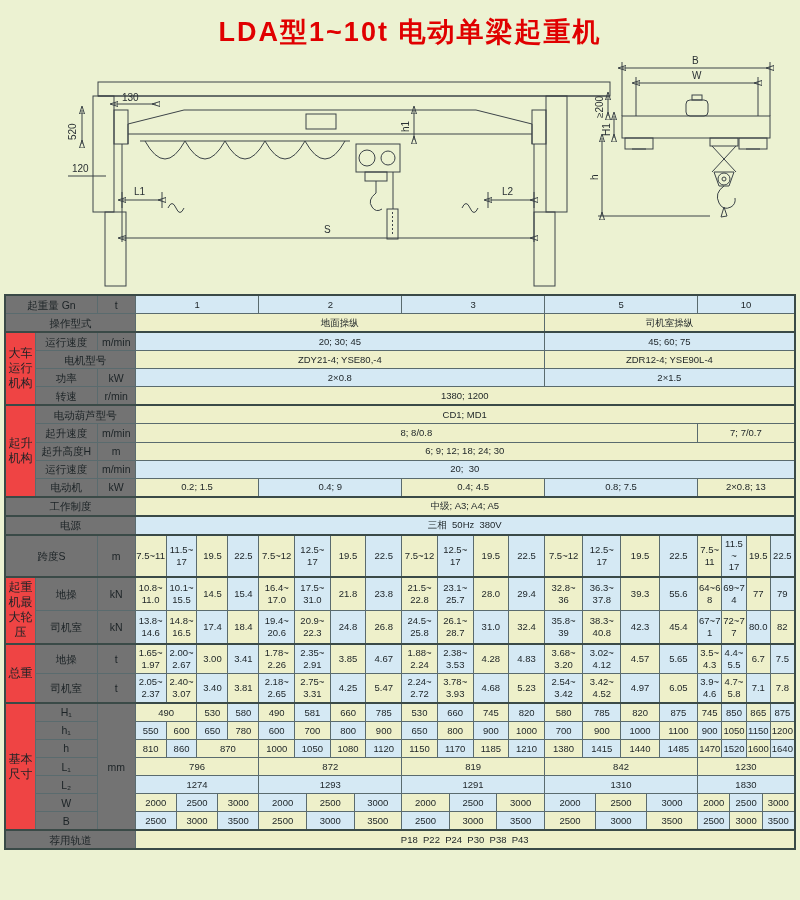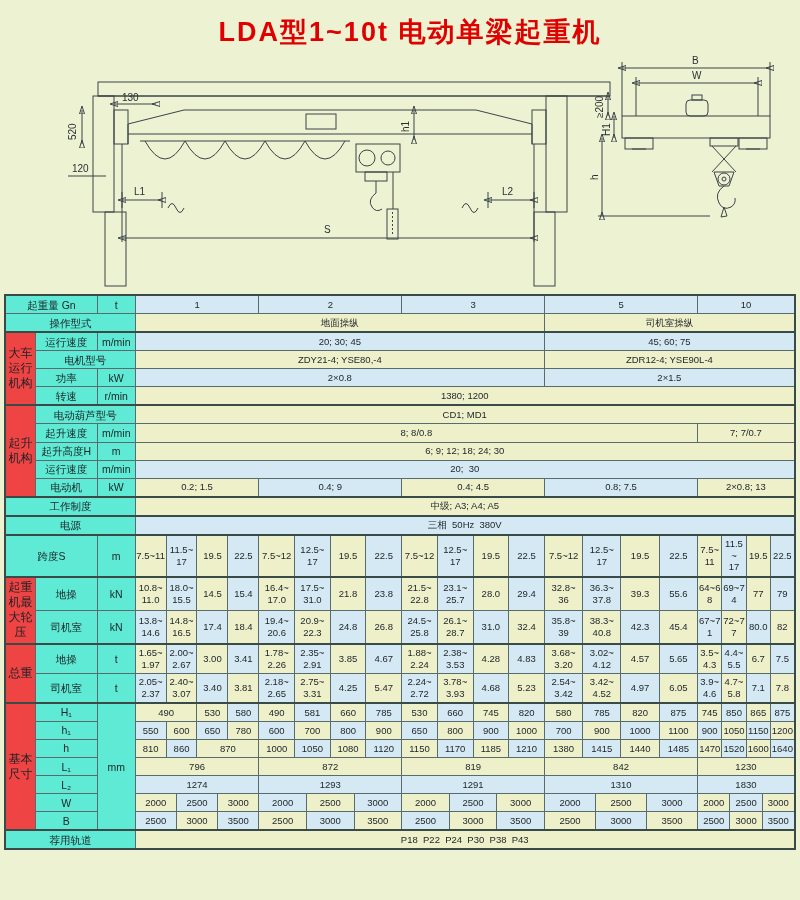--- a/index.html
+++ b/index.html
@@ -10,21 +10,21 @@
   .drawing{display:block;margin:2px auto 0;}
   .drawing line,.drawing path,.drawing rect,.drawing circle,.drawing polygon{
       stroke:#3c4448;fill:none;stroke-width:1;}
   .drawing text{fill:#2a3134;font-size:10px;stroke:none;font-family:"Liberation Sans",sans-serif;}
   .hatchband{fill:url(#hatch);stroke:#3c4448;}
   table.spec{border-collapse:collapse;table-layout:fixed;width:788px;margin:4px auto 0;
              border:2px solid #3a4a47;}
   table.spec td{border:1px solid #5a6b6e;text-align:center;vertical-align:middle;
                 padding:2.5px 0;color:#1c2326;overflow:hidden;}
   td.cat{background:#ef4444;font-size:12px;word-break:break-all;padding:0 2px;line-height:1.25;}
-  td.lbl{background:#5eead4;font-size:10.5px;line-height:1.15;word-break:break-all;}
+  td.lbl{background:#737373;font-size:10.5px;line-height:1.15;word-break:break-all;}
   td.val{font-size:9.5px;line-height:1.22;white-space:pre-wrap;word-break:break-all;}
   td.y{background:#eef0ca;}
   td.b{background:#d5e9f4;}
   td.gs{border-left:2px solid #3a4a47;}
   tr.sec td{border-top:2px solid #3a4a47;}
 </style>
 </head>
 <body>
 
 <div class="page">
@@ -313,21 +313,21 @@
 17</td>
           <td class="val y" colspan="3">19.5</td>
           <td class="val b" colspan="3">22.5</td>
         </tr>
         <tr class="sec">
           <td class="cat" rowspan="2">起重机最大轮压</td>
           <td class="lbl" colspan="1">地操</td>
           <td class="lbl" colspan="1">kN</td>
           <td class="val y gs" colspan="3">10.8~
 11.0</td>
-          <td class="val b" colspan="3">18.0~
+          <td class="val b" colspan="3">10.1~
 15.5</td>
           <td class="val y" colspan="3">14.5</td>
           <td class="val b" colspan="3">15.4</td>
           <td class="val y gs" colspan="3">16.4~
 17.0</td>
           <td class="val b" colspan="3">17.5~
 31.0</td>
           <td class="val y" colspan="3">21.8</td>
           <td class="val b" colspan="3">23.8</td>
           <td class="val y gs" colspan="3">21.5~

